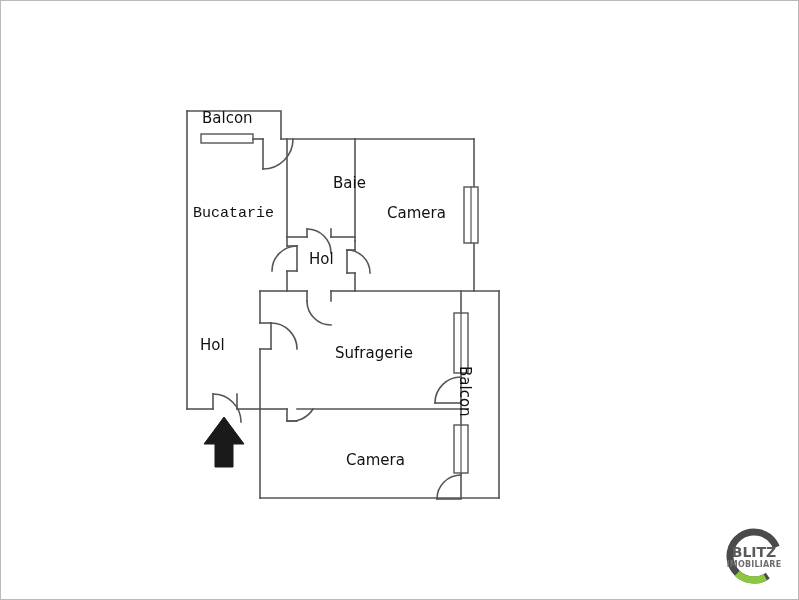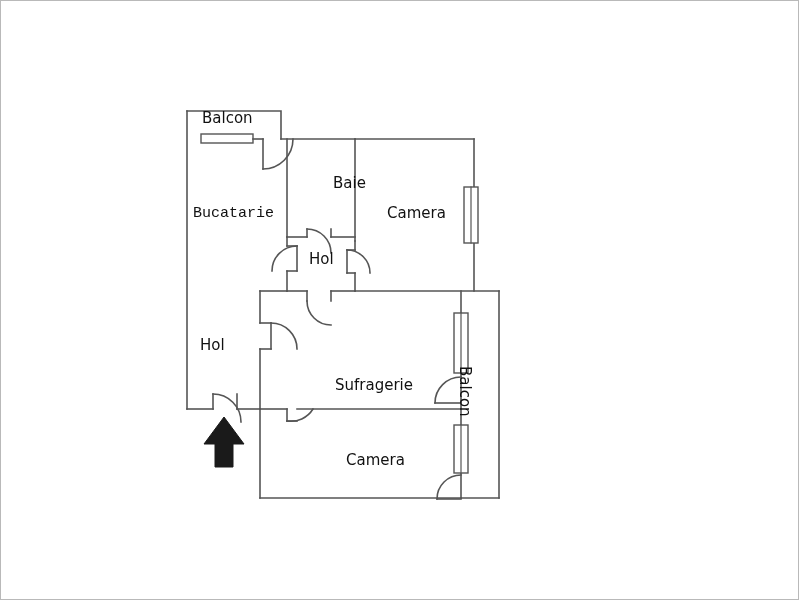--- a/index.html
+++ b/index.html
@@ -41,21 +41,21 @@
     color: #111111;
     white-space: nowrap;
     line-height: 1;
   }
   .label-balcon-top   { left: 201px; top: 110px; font-size: 15px; }
   .label-bucatarie    { left: 192px; top: 205px; font-size: 15px; font-family: Liberation Mono, monospace; }
   .label-baie         { left: 301px; top: 175px; font-size: 15px; margin-left: 31px; }
   .label-camera-top   { left: 386px; top: 205px; font-size: 15px; }
   .label-hol-mid      { left: 308px; top: 251px; font-size: 15px; }
   .label-hol-left     { left: 199px; top: 337px; font-size: 15px; }
-  .label-sufragerie   { left: 334px; top: 345px; font-size: 15px; margin-top: 32px; }
+  .label-sufragerie   { left: 334px; top: 345px; font-size: 15px; }
   .label-camera-bot   { left: 345px; top: 452px; font-size: 15px; }
   .label-balcon-side {
     left: 471px;
     top: 365px;
     font-size: 15px;
     transform: rotate(90deg);
     transform-origin: left top;
   }
   
   #logo {
@@ -184,14 +184,26 @@
   <div class="room-label label-hol-mid">Hol</div>
 
   <div class="room-label label-hol-left">Hol</div>
 
   <div class="room-label label-sufragerie">Sufragerie</div>
 
   <div class="room-label label-camera-bot">Camera</div>
 
   <div class="room-label label-balcon-side">Balcon</div>
 
+  <div id="logo">
+    <svg viewBox="0 0 62 58" width="62" height="58">
+
+      <circle cx="31" cy="29" r="24" fill="none" stroke="#4a4a4a" stroke-width="7" stroke-dasharray="118 33" transform="rotate(55 31 29)"></circle>
+
+      <circle cx="31" cy="29" r="24" fill="none" stroke="#8dc63f" stroke-width="7" stroke-dasharray="30 121" transform="rotate(62 31 29)"></circle>
+
+      <circle cx="31" cy="29" r="20" fill="#ffffff"></circle>
+      <text x="31" y="30" text-anchor="middle" font-family="'DejaVu Sans','Liberation Sans',sans-serif" font-size="14" font-weight="bold" fill="#5a5a5a">BLITZ</text>
+      <text x="31" y="40" text-anchor="middle" font-family="'DejaVu Sans','Liberation Sans',sans-serif" font-size="8" font-weight="bold" fill="#6e6e6e" letter-spacing="0.2">IMOBILIARE</text>
+    </svg>
+  </div>
 
 </div>
 
 </body></html>

